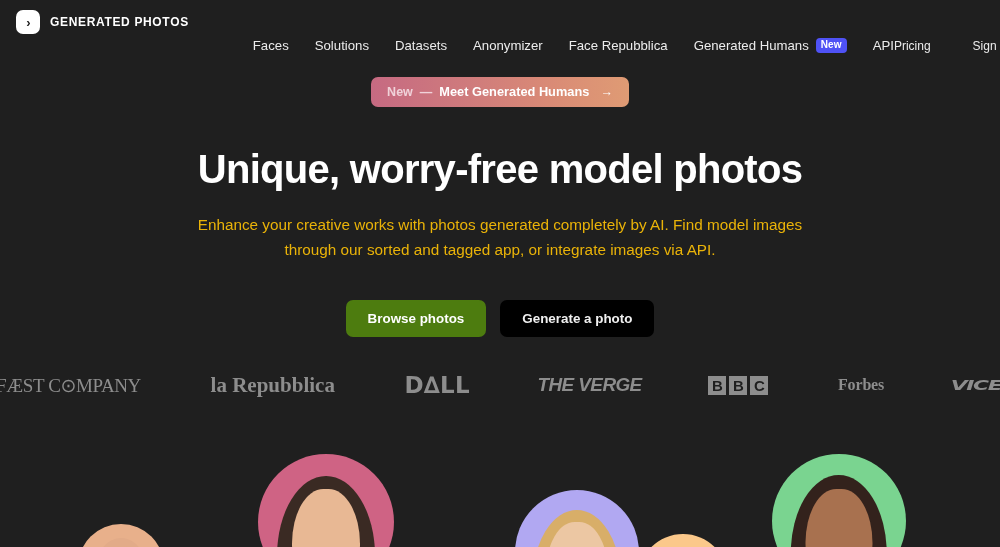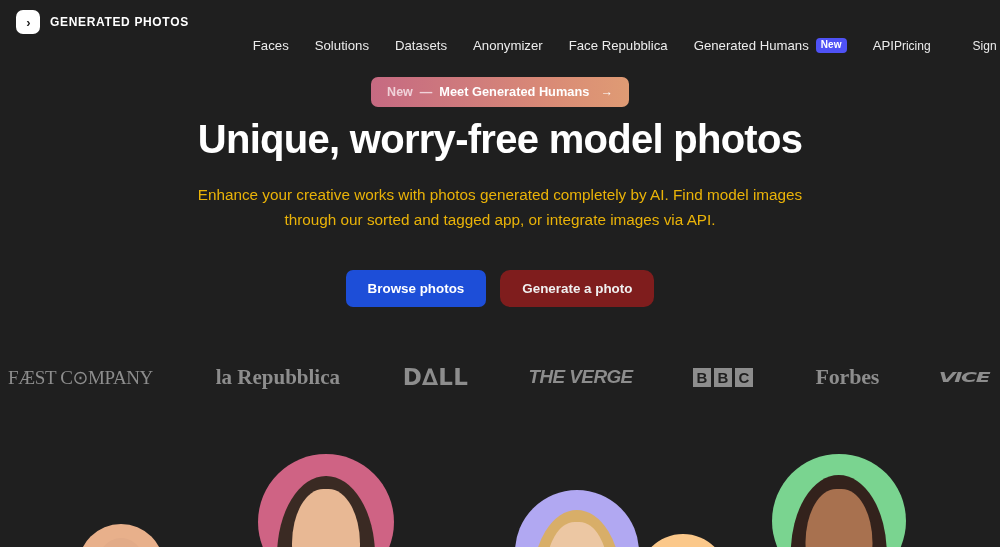--- a/index.html
+++ b/index.html
@@ -48,61 +48,61 @@
     background: linear-gradient(90deg, #c66a82 0%, #cf7b7c 38%, #d98a76 68%, #df9b74 100%);
     border-radius: 7px; padding: 7px 16px 8px; cursor: pointer;
   }
   .pill-new { color: #f0d2d9; font-size: 12.5px; font-weight: 700; }
   .pill-dash { color: #f0d2d9; font-size: 12.5px; font-weight: 700; }
   .pill-text { color: #ffffff; font-size: 12.8px; font-weight: 700; }
   .pill-arrow { color: #ffffff; font-size: 12.5px; font-weight: 700; margin-left: 4px; }
 
   .headline {
     color: #ffffff; font-size: 40px; font-weight: 700; letter-spacing: -0.018em;
-    margin-top: 10px; line-height: 1.12;
+    margin-top: 40px; line-height: 1.12;
   }
   .subhead {
     color: #eab308; font-size: 15.3px; line-height: 1.62;
     width: 660px; margin: 21px auto 0;
   }
 
   .cta-row { display: flex; justify-content: center; gap: 14px; margin-top: 38px; }
   .btn {
     border: none; border-radius: 7px; font-size: 13.4px; font-weight: 700;
     padding: 11px 22px; cursor: pointer; font-family: inherit; white-space: nowrap;
   }
-  .btn-primary { background: #1d4ed8; color: #ffffff; }
-  .btn-secondary { background: #7f1d1d; color: #f0f0f0; border-radius: 10px; }
+  .btn-primary { background: #4d7c0f; color: #ffffff; }
+  .btn-secondary { background: #000000; color: #f0f0f0; }
 
   
   .press {
-    position: absolute; top: 352px; left: 0; width: 1000px; height: 50px;
+    position: absolute; top: 360px; left: 0; width: 1000px; height: 50px;
     display: flex; align-items: center; justify-content: space-between;
-    padding: 0 18px;
+    padding: 0 6px;
   }
   .logo { color: #8d8d8d; white-space: nowrap; user-select: none; }
   .lg-fastcompany { font-family: "Liberation Serif", serif; font-size: 19px; letter-spacing: -.02em; margin-left: -10px; }
   .lg-repubblica { font-family: "Liberation Serif", serif; font-size: 21px; font-weight: 700; }
   .lg-dell {
     font-size: 23px; font-weight: 700; letter-spacing: .01em;
     font-family: "DejaVu Sans", sans-serif;
   }
   .lg-verge {
     font-size: 18px; font-weight: 700; font-style: italic; letter-spacing: -.03em;
     font-family: "Liberation Sans", sans-serif; transform: scaleX(1.05);
   }
   .lg-wapo { font-family: "DejaVu Serif", serif; font-size: 13px; font-weight: 700; letter-spacing: .01em; }
   .lg-bbc { display: flex; gap: 3px; }
   .lg-bbc span {
     background: #8d8d8d; color: #1f1f1f; font-size: 15px; font-weight: 700;
     width: 18px; height: 19px; display: flex; align-items: center; justify-content: center;
     font-family: "Liberation Sans", sans-serif;
   }
   .lg-nyt { font-family: "DejaVu Serif", serif; font-size: 14px; letter-spacing: .005em; }
-  .lg-forbes { font-family: "Liberation Serif", serif; font-size: 22px; font-weight: 700; letter-spacing: -.01em; }
+  .lg-forbes { font-family: "Liberation Serif", serif; font-size: 16px; font-weight: 700; letter-spacing: -.01em; }
   .lg-vice {
     font-size: 19px; font-weight: 700; font-style: italic; letter-spacing: -.06em;
     font-family: "DejaVu Sans", sans-serif; transform: scaleY(.78) scaleX(1.15);
     margin-right: -4px;
   }
 
   
   .avatars { position: absolute; top: 404px; left: 0; width: 1000px; height: 143px; overflow: hidden; }
   .avatar { position: absolute; border-radius: 50%; overflow: hidden; }
   .face {

